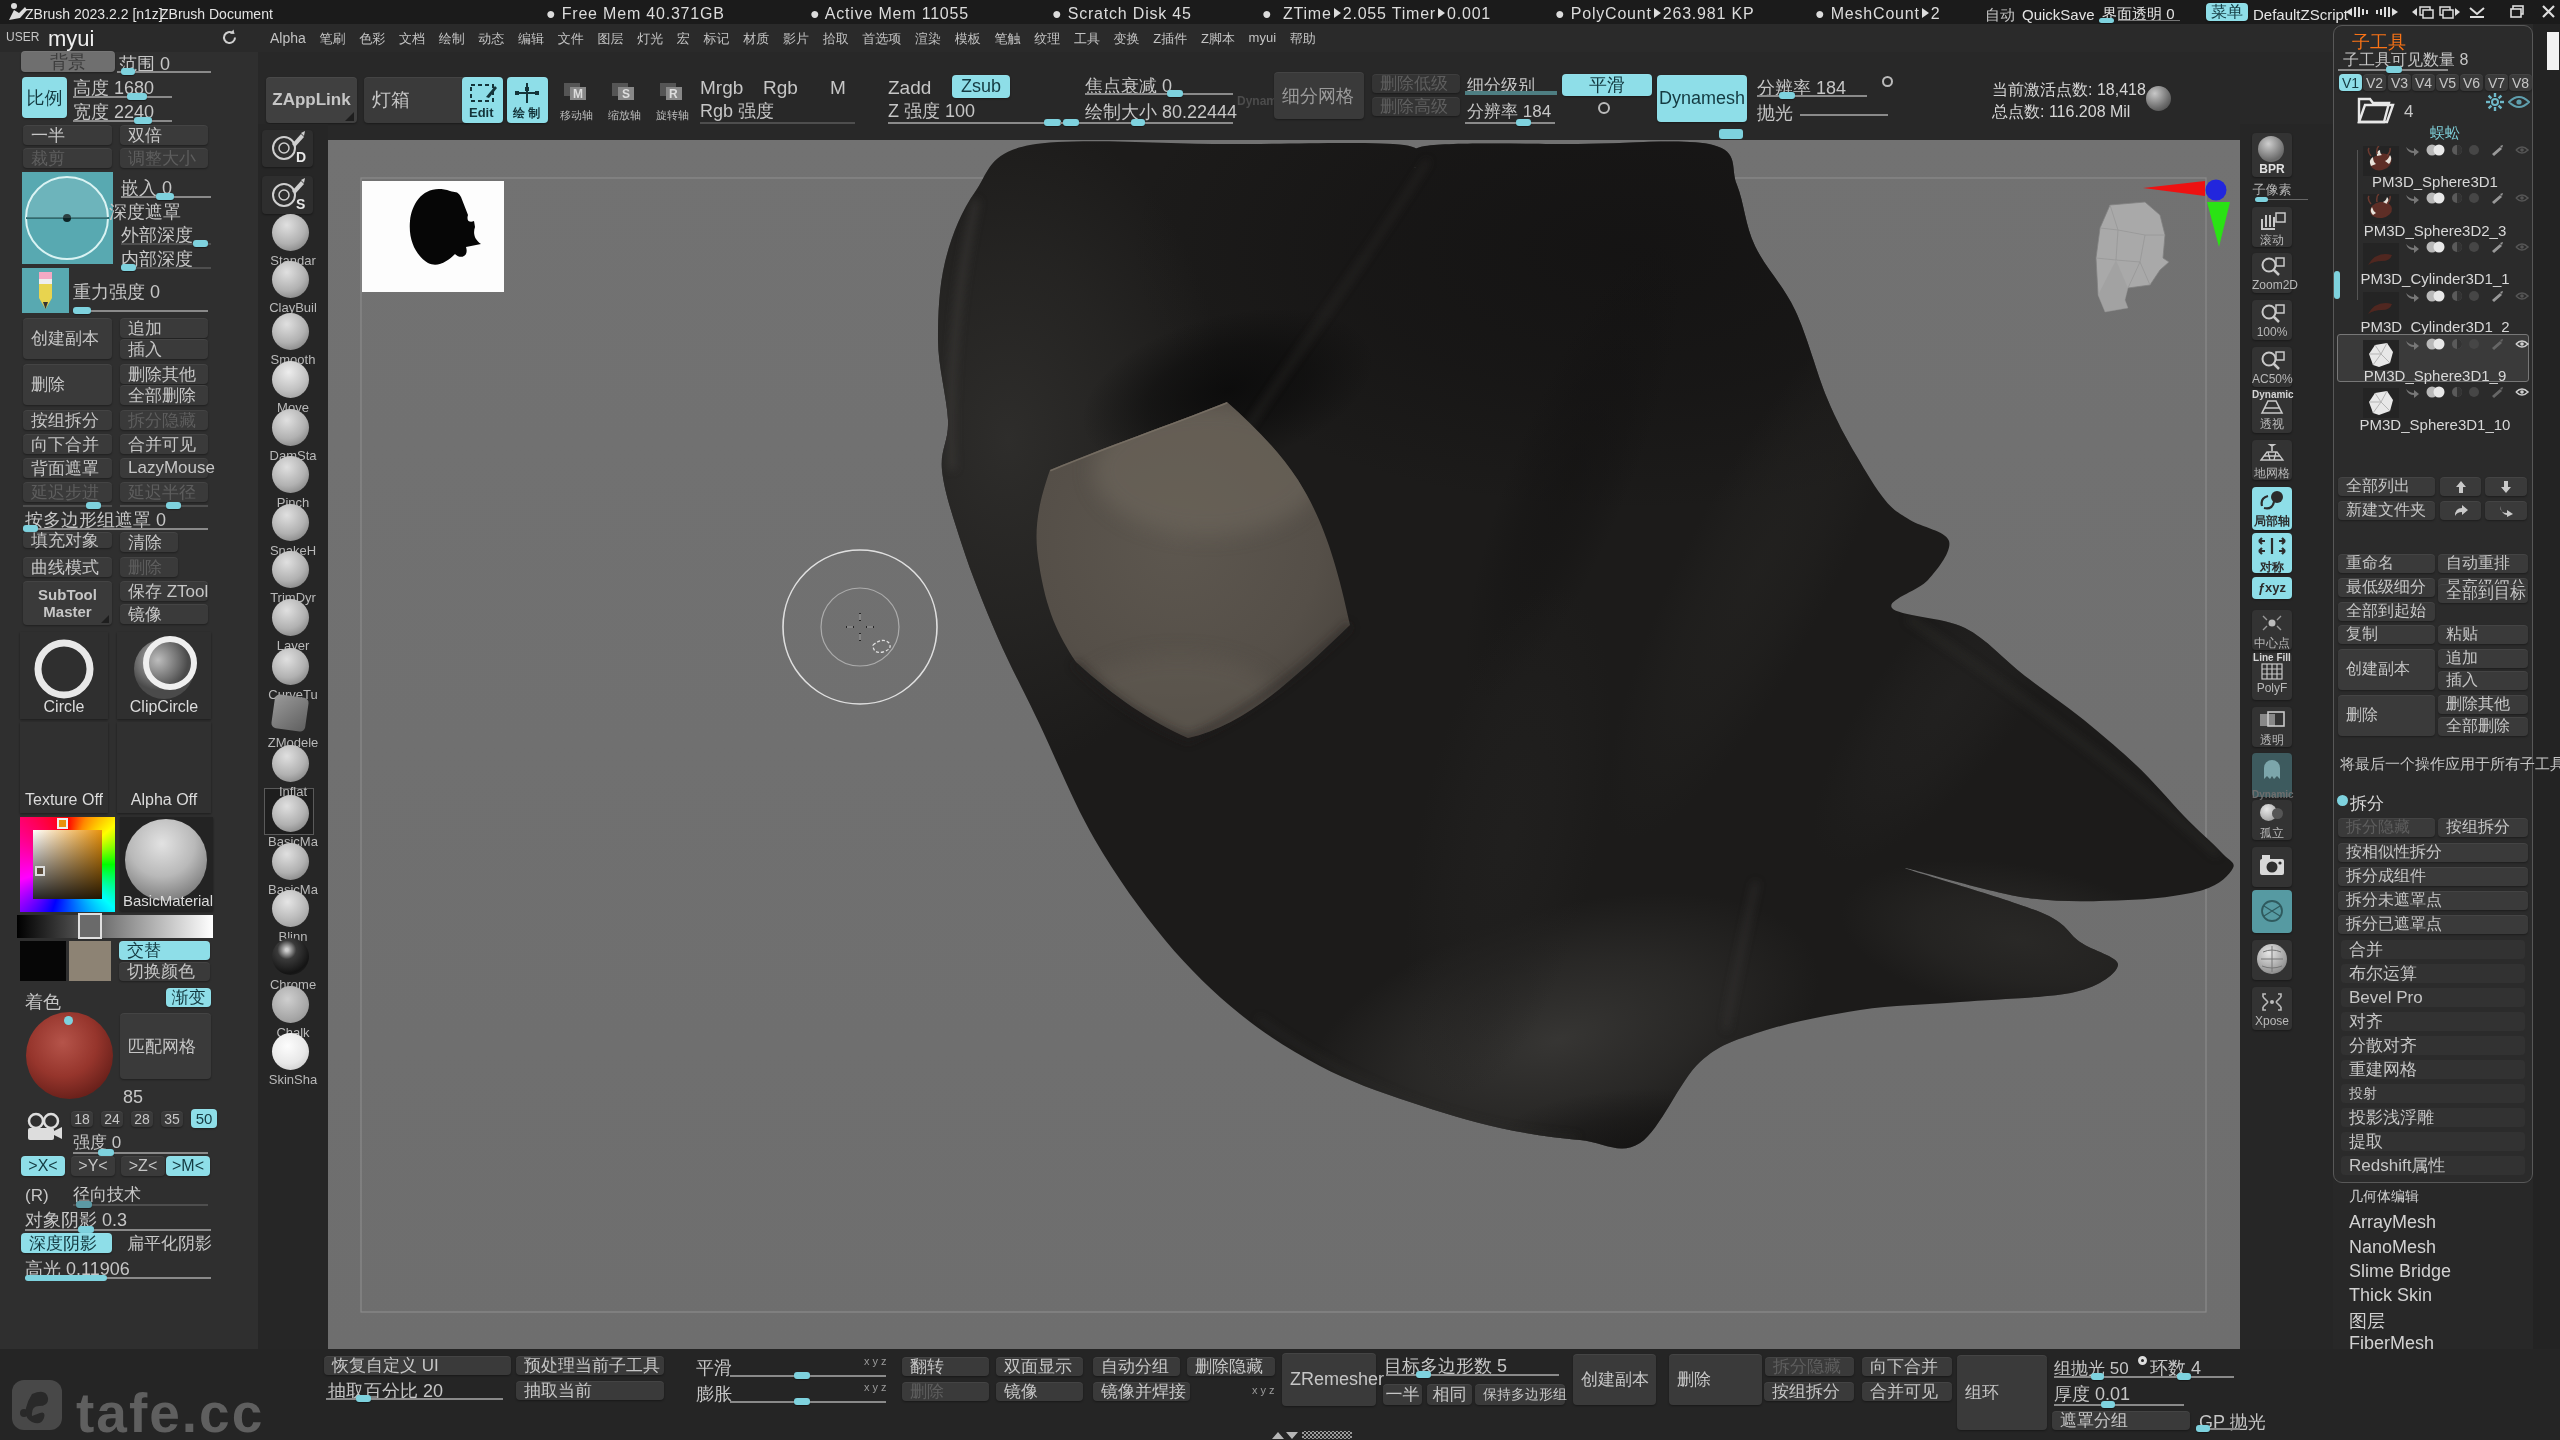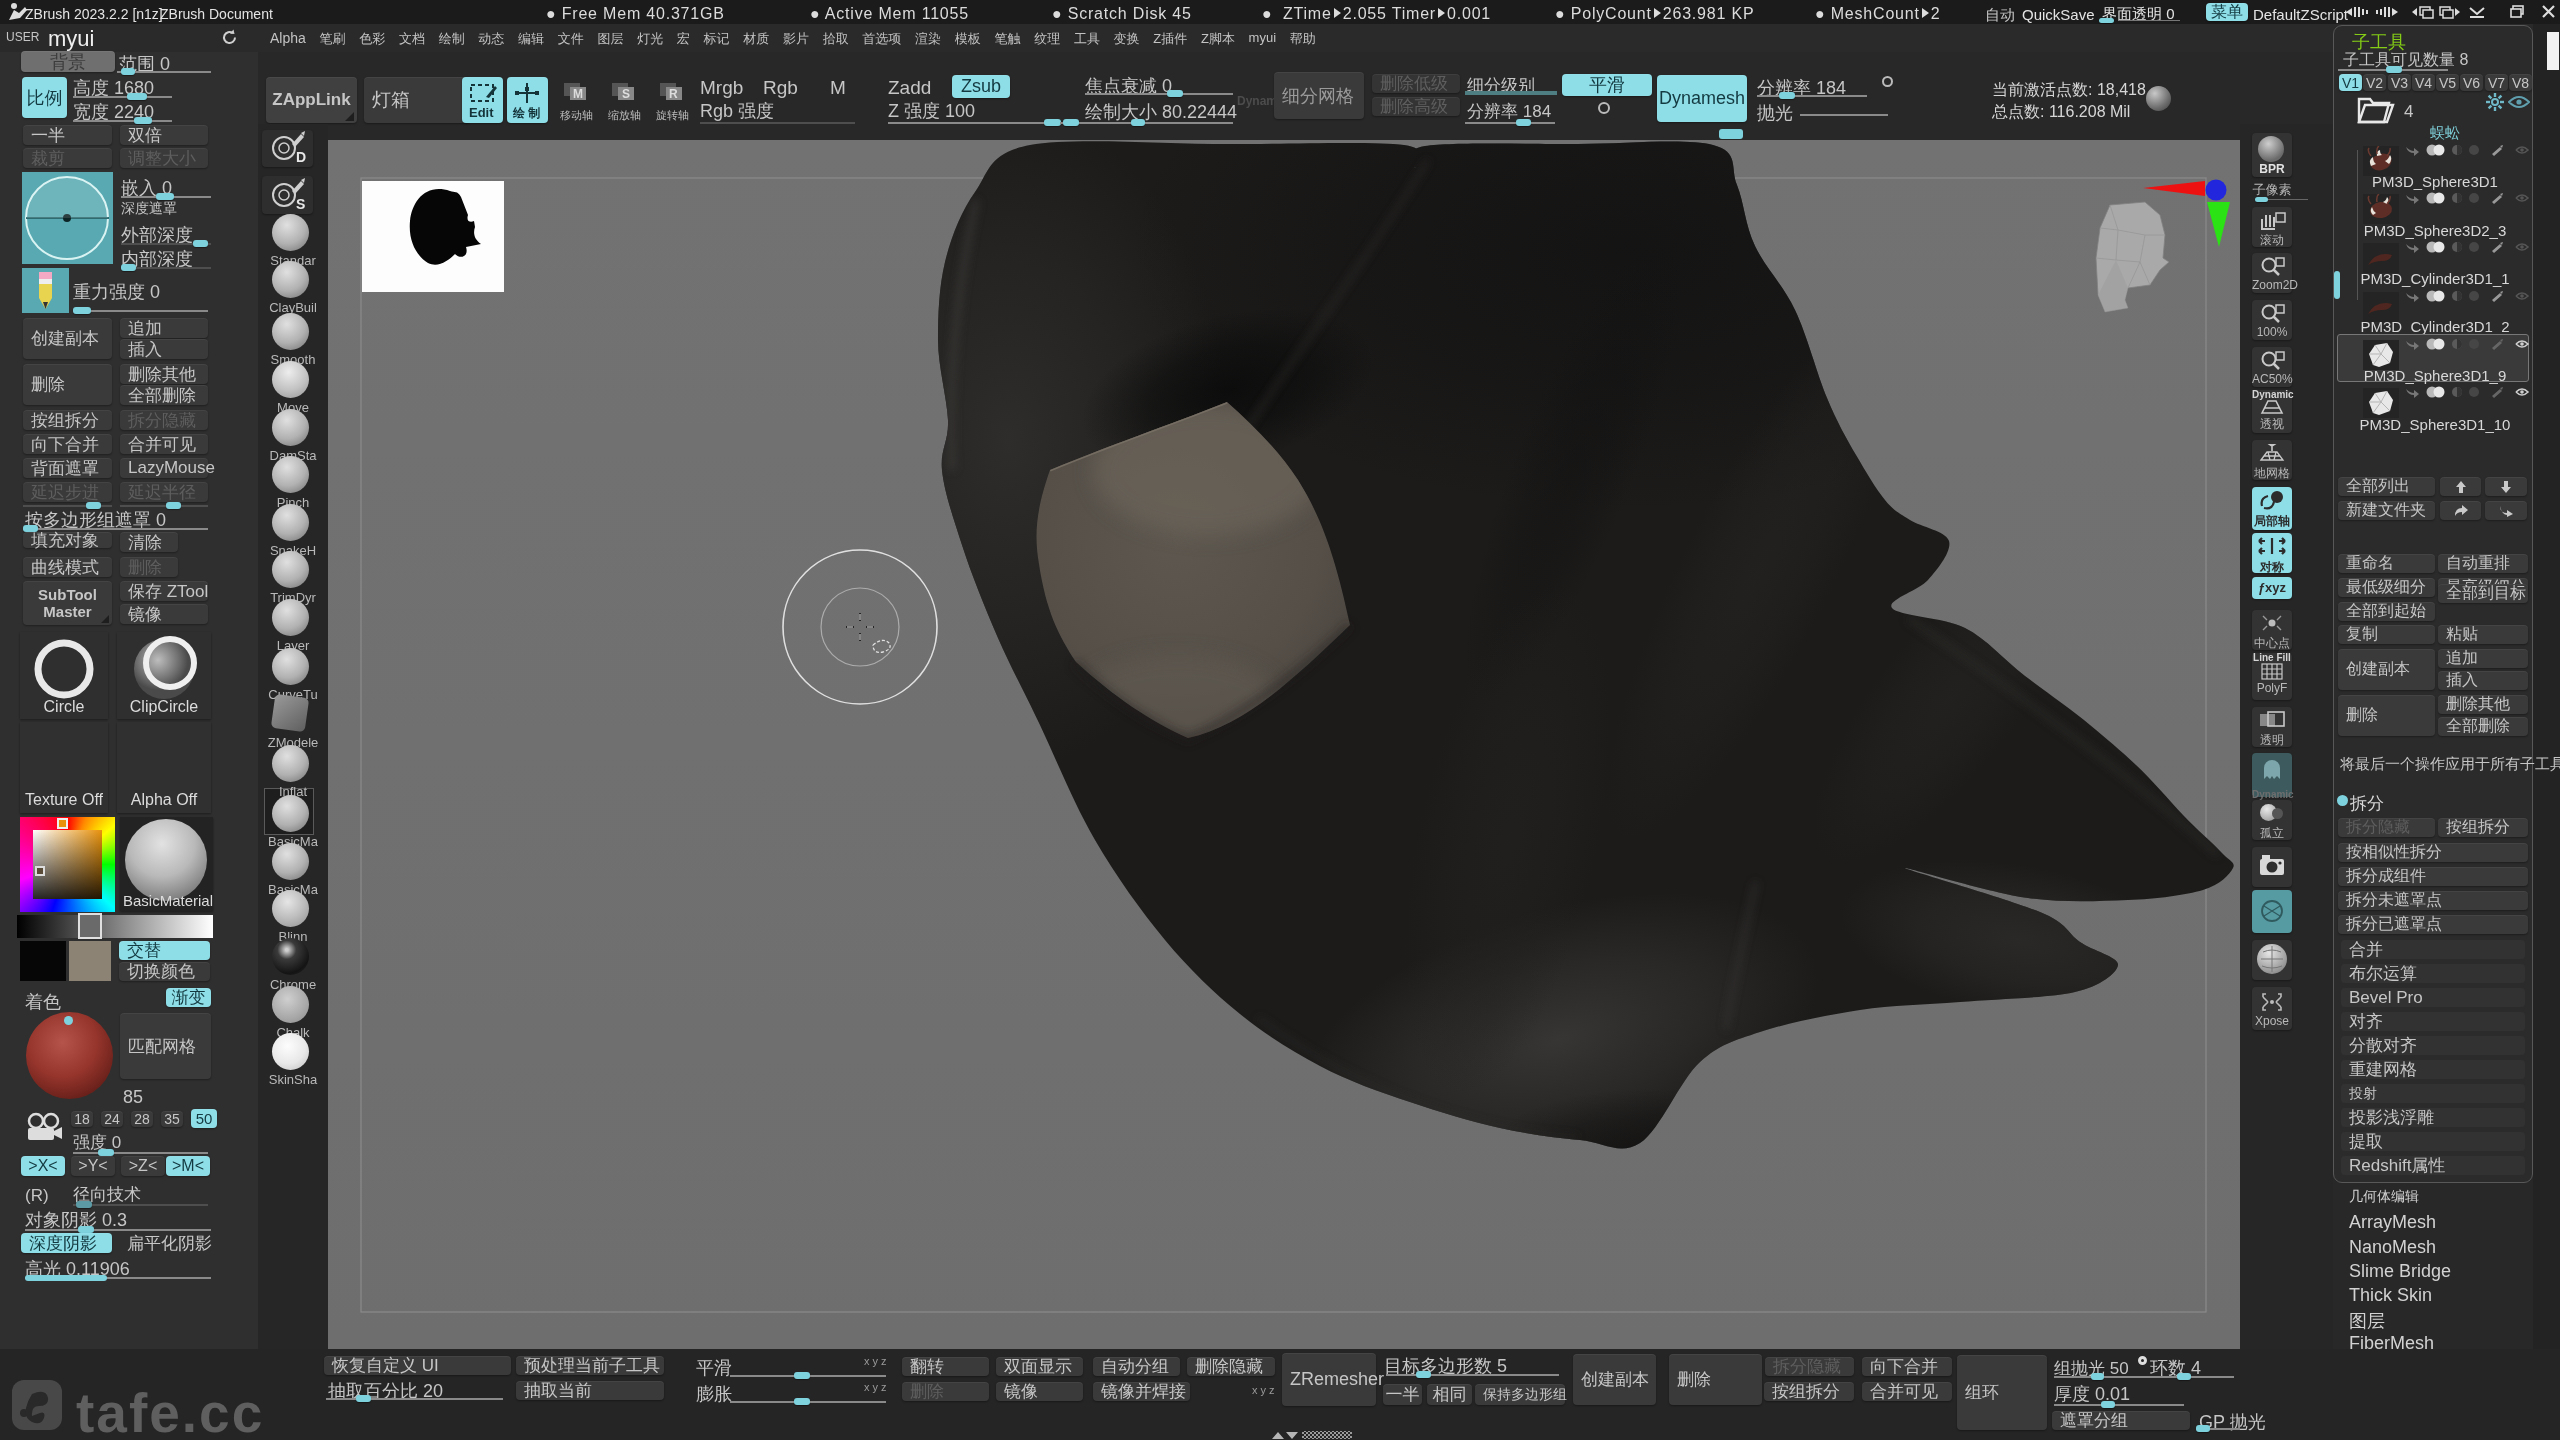--- a/index.html
+++ b/index.html
@@ -216,21 +216,21 @@
 <div style="position:absolute;left:22px;top:172px;width:91px;height:92px;background:#58a9b1;">
   <svg width="91" height="92" viewBox="0 0 91 92">
         <circle cx="45" cy="46" r="41" fill="none" stroke="#d9f3f3" stroke-width="2"></circle>
         <line x1="4" y1="46" x2="87" y2="46" stroke="#2e6b70" stroke-width="2"></line>
         <circle cx="45" cy="46" r="4" fill="#0d2426"></circle>
         <path d="M4 46 A41 41 0 0 1 86 46" fill="rgba(255,255,255,0.13)"></path>
       </svg></div>
 <div class="lb" style="left:121px;top:176px;font-size:18px;">嵌入 0</div>
 <div class="sl" style="left:121px;top:196px;width:90px;"></div>
     <div class="th" style="left:156px;top:193px;width:18px;"></div>
-<div class="lb" style="left:121px;top:200px;font-size:14px;">深度遮罩</div>
+<div class="lb" style="left:109px;top:200px;font-size:18px;">深度遮罩</div>
 <div class="lb dim" style="left:121px;top:223px;font-size:18px;">外部深度</div>
 <div class="sld" style="left:121px;top:243px;width:90px;"></div>
     <div class="th" style="left:193px;top:240px;width:15px;"></div>
 <div class="lb dim" style="left:121px;top:247px;font-size:18px;">内部深度</div>
 <div class="sld" style="left:121px;top:267px;width:90px;"></div>
     <div class="th" style="left:121px;top:264px;width:15px;"></div>
 <div style="position:absolute;left:22px;top:268px;width:47px;height:45px;background:#58a9b1;">
   <svg width="47" height="45" viewBox="0 0 47 45">
         <rect x="17" y="4" width="13" height="7" fill="#f3a9c4"></rect>
         <rect x="17" y="11" width="13" height="5" fill="#eee"></rect>
@@ -665,21 +665,21 @@
         <path d="M3 6 l0 -3 l3 0 M21 6 l0 -3 l-3 0 M3 16 l0 3 l3 0 M21 16 l0 3 l-3 0"></path>
       </g>
       <circle cx="12" cy="11" r="2" fill="#bbb"></circle>
     </svg>
     <div class="icl" style="left:2252px;top:1014px;width:40px;">Xpose</div>
 
 <div style="position:absolute;left:2533px;top:24px;width:27px;height:1416px;background:#232323;"></div>
 <div style="position:absolute;left:2547px;top:32px;width:12px;height:38px;background:#f2f2f2;"></div>
 
 <div style="position:absolute;left:2333px;top:25px;width:200px;height:1158px;background:#2b2b2b;border:1px solid #585858;border-radius:9px;"></div>
-<div class="lb" style="left:2352px;top:30px;font-size:18px;color:#84cc16;">子工具</div>
+<div class="lb" style="left:2352px;top:30px;font-size:18px;color:#f97316;">子工具</div>
 <div class="lb" style="left:2343px;top:50px;font-size:16px;">子工具可见数量 8</div>
 <div class="sl" style="left:2338px;top:69px;width:110px;"></div>
     <div class="th" style="left:2386px;top:66px;width:16px;"></div>
 <div class="b cy ctr" style="left:2339px;top:74px;width:23px;height:17px;font-size:14px;">V1</div>
 <div class="b ctr" style="left:2363px;top:74px;width:23px;height:17px;font-size:14px;">V2</div>
 <div class="b ctr" style="left:2388px;top:74px;width:23px;height:17px;font-size:14px;">V3</div>
 <div class="b ctr" style="left:2412px;top:74px;width:23px;height:17px;font-size:14px;">V4</div>
 <div class="b ctr" style="left:2436px;top:74px;width:23px;height:17px;font-size:14px;">V5</div>
 <div class="b ctr" style="left:2460px;top:74px;width:23px;height:17px;font-size:14px;">V6</div>
 <div class="b ctr" style="left:2485px;top:74px;width:23px;height:17px;font-size:14px;">V7</div>

